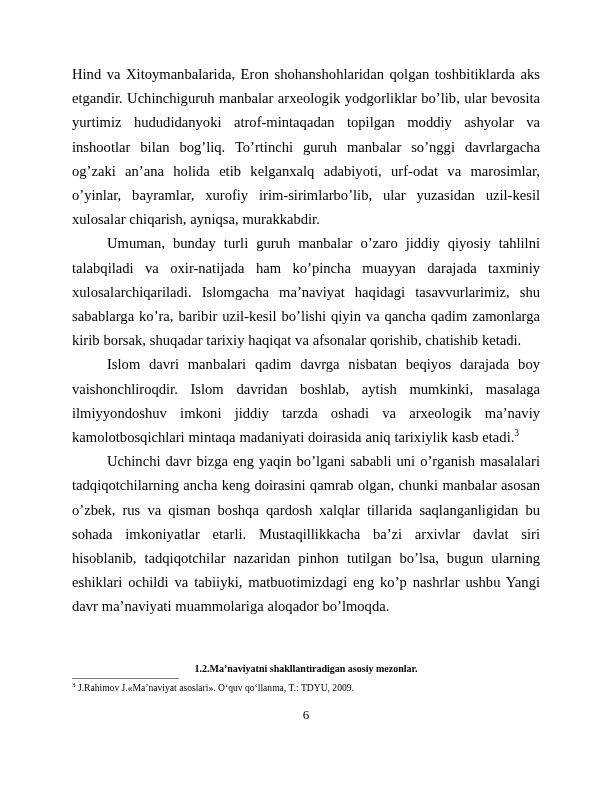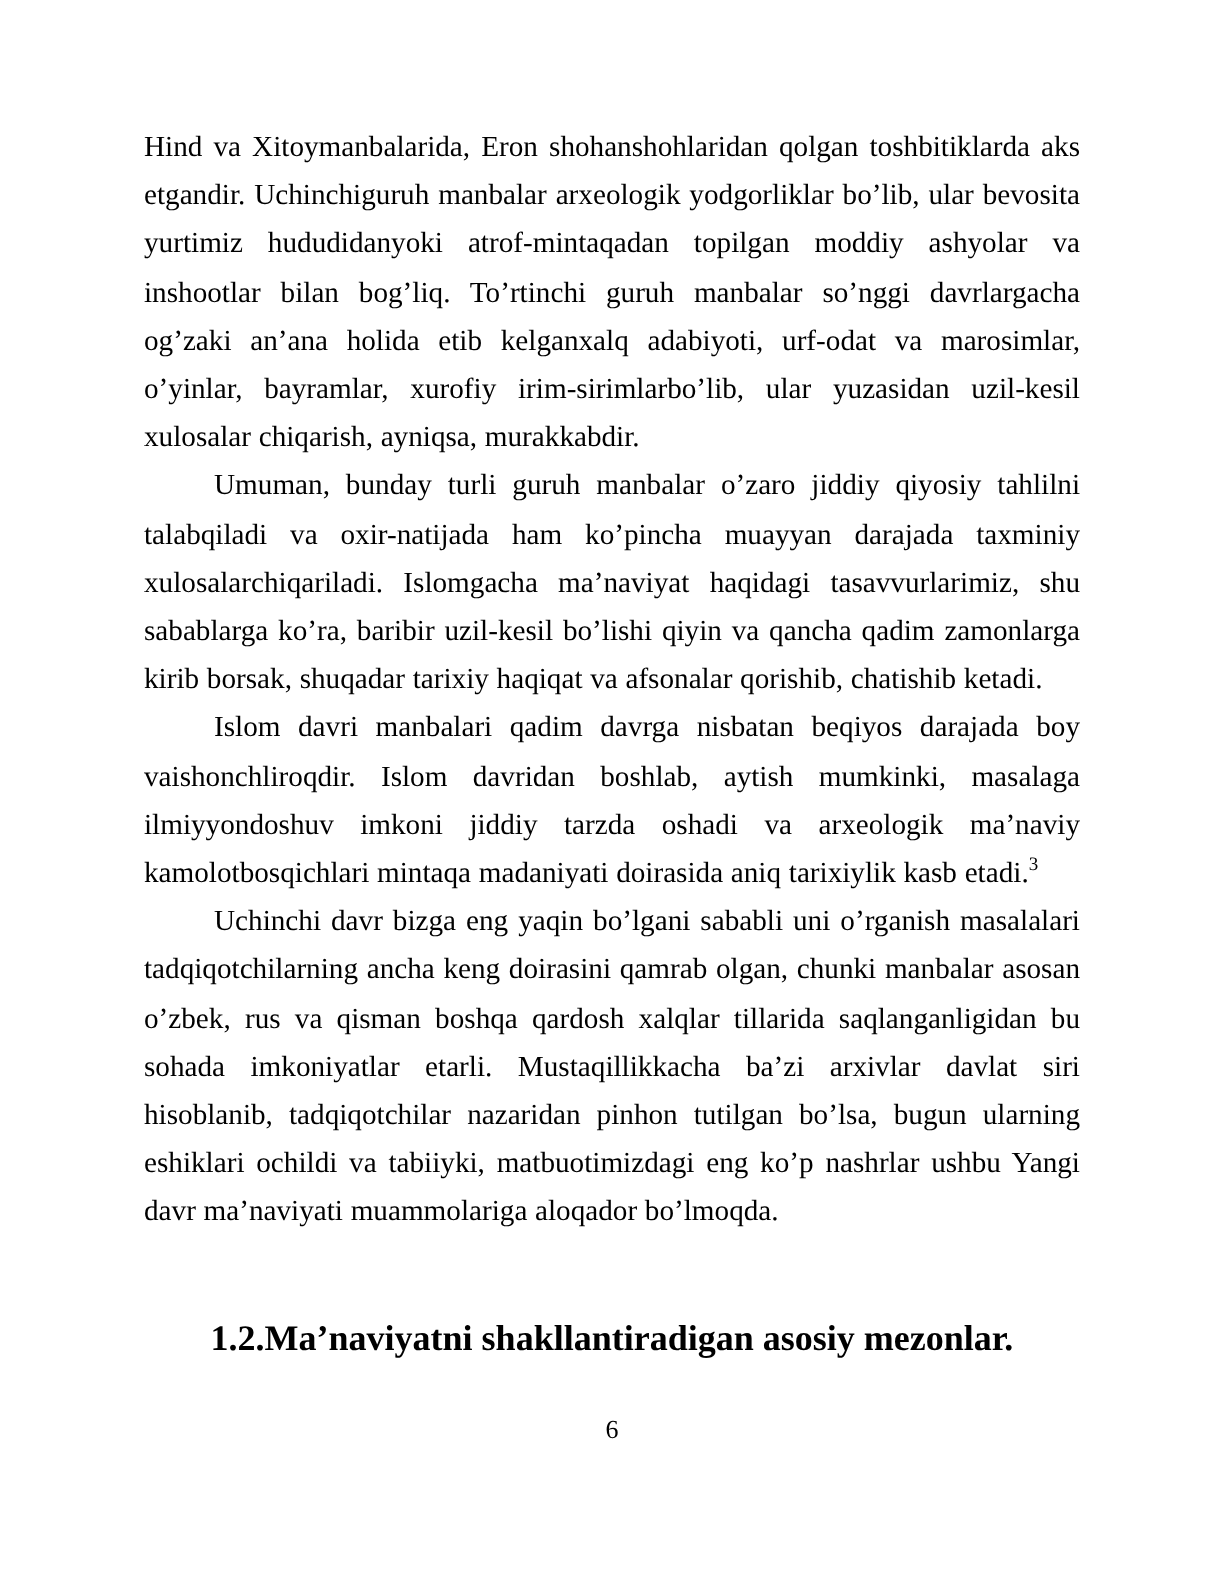--- a/index.html
+++ b/index.html
@@ -44,21 +44,21 @@
     text-indent: 0;
   }
 
   .para sup {
     font-size: 9.5px;
     vertical-align: super;
     line-height: 0;
   }
 
   .heading {
-    font-size: 18px;
+    font-size: 10px;
     line-height: 24.2px;
     font-weight: bold;
     text-align: center;
     margin: 0;
   }
 
   .spacer-before-heading {
     height: 38px;
   }
 
@@ -114,16 +114,20 @@
     <p class="para"><span>Islom davri manbalari qadim davrga nisbatan beqiyos darajada boy vaishonchliroqdir. Islom davridan boshlab, aytish mumkinki, masalaga ilmiyyondoshuv imkoni jiddiy tarzda oshadi va arxeologik ma’naviy kamolotbosqichlari mintaqa madaniyati doirasida aniq tarixiylik kasb etadi.</span><sup>3</sup></p>
 
     <p class="para">Uchinchi davr bizga eng yaqin bo’lgani sababli uni o’rganish masalalari tadqiqotchilarning ancha keng doirasini qamrab olgan, chunki manbalar asosan o’zbek, rus va qisman boshqa qardosh xalqlar tillarida saqlanganligidan bu sohada imkoniyatlar etarli. Mustaqillikkacha ba’zi arxivlar davlat siri hisoblanib, tadqiqotchilar nazaridan pinhon tutilgan bo’lsa, bugun ularning eshiklari ochildi va tabiiyki, matbuotimizdagi eng ko’p nashrlar ushbu Yangi davr ma’naviyati muammolariga aloqador bo’lmoqda.</p>
 
     <div class="spacer-before-heading"></div>
 
     <p class="heading">1.2.Ma’naviyatni shakllantiradigan asosiy mezonlar.</p>
 
   </div>
 
+  <div class="footnote-area">
+    <div class="footnote-rule"></div>
+    <p class="footnote-text"><sup>3</sup><span> J.Rahimov J.«Ma’naviyat asoslari». O‘quv qo‘llanma, T.: TDYU, 2009.</span></p>
+  </div>
 
   <div class="page-number">6</div>
 
 </div>
 
 </body></html>

